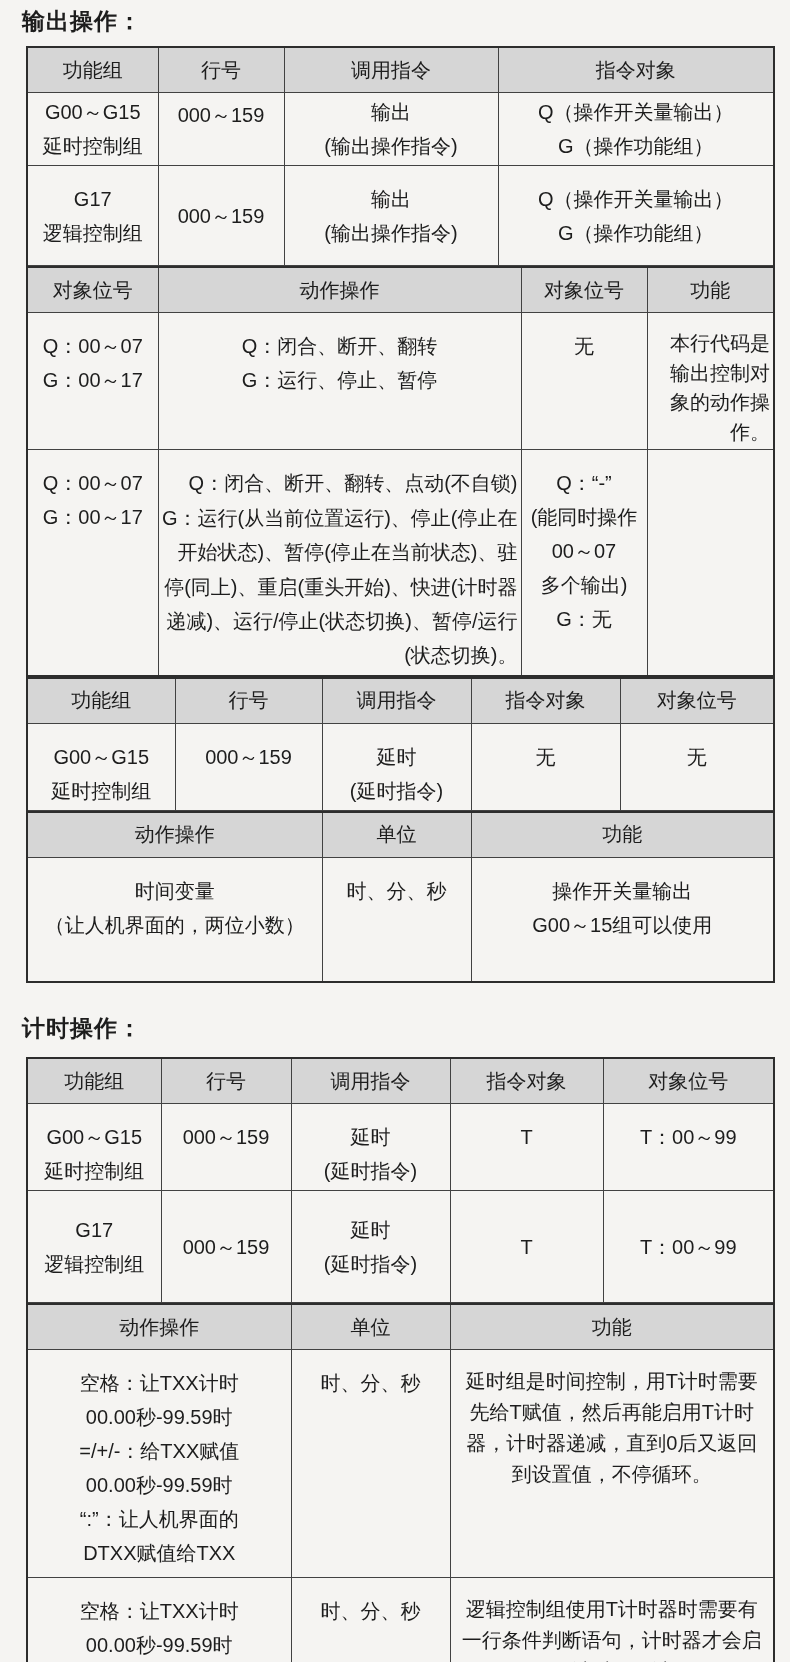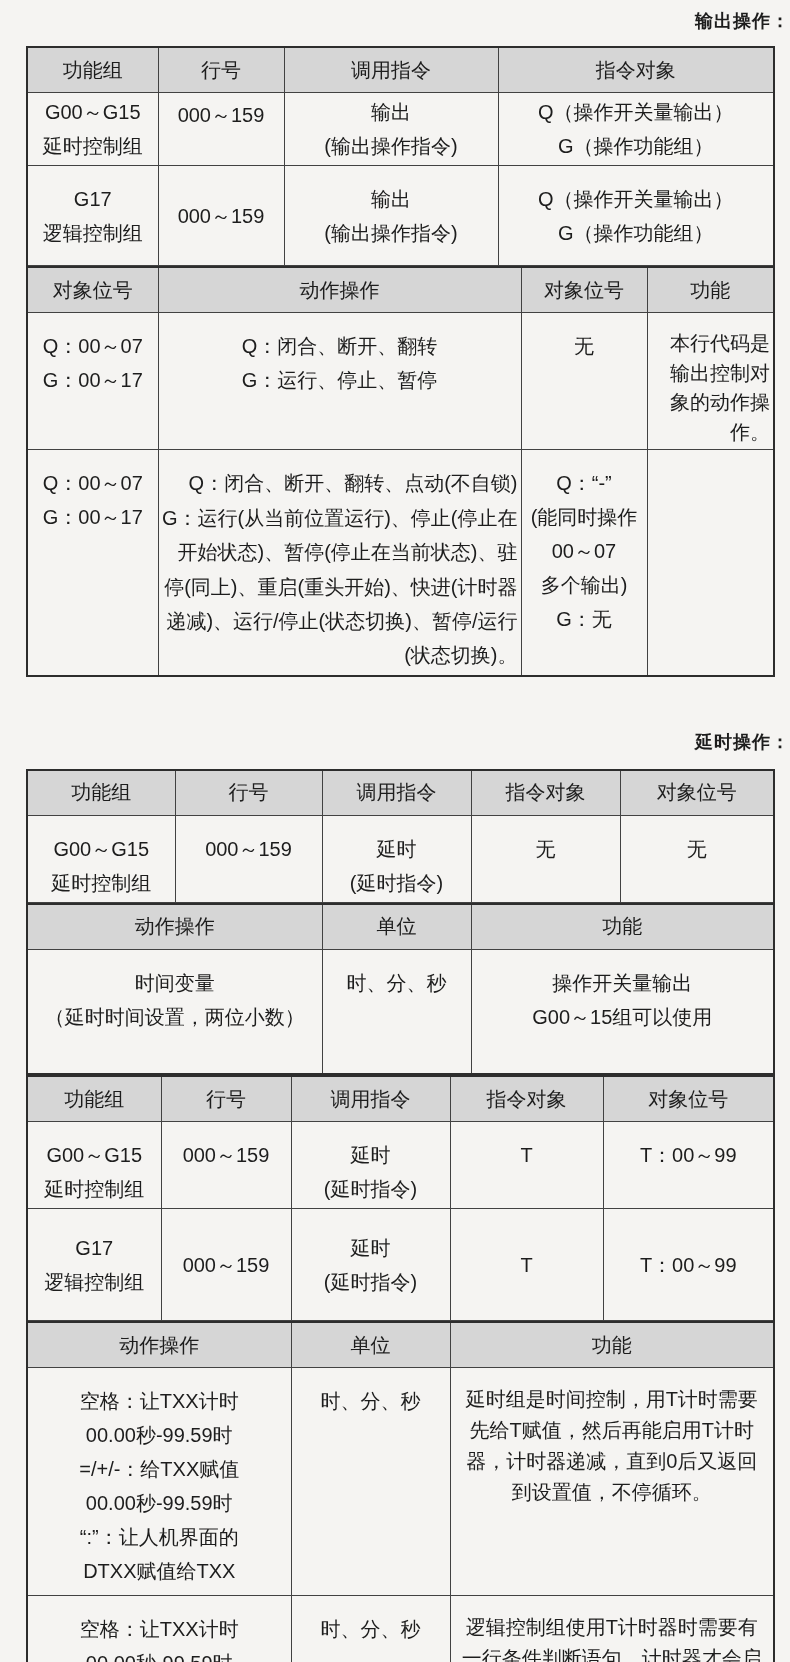--- a/index.html
+++ b/index.html
@@ -3,22 +3,22 @@
 <meta charset="utf-8">
 <style>
   html,body{margin:0;padding:0;}
   body{
     width:790px;height:1662px;
     background:#f5f4f2;
     font-family:"Liberation Sans","DejaVu Sans",sans-serif;
     color:#1d1d1d;
   }
   .title{
-    font-size:18px;font-weight:700;letter-spacing:1px;
-    margin:0 0 0 22px;line-height:30px;text-align:right;
+    font-size:23px;font-weight:700;letter-spacing:1px;
+    margin:0 0 0 22px;line-height:30px;
   }
   .sec1 .title{padding-top:6px;margin-bottom:10px;}
   .sec2 .title{padding-top:50px;margin-bottom:12px;}
   .sec3 .title{padding-top:30px;margin-bottom:14px;}
   table{
     border-collapse:collapse;table-layout:fixed;
     width:747px;margin-left:26px;
   }
   th,td{
     border:1px solid #424242;
@@ -111,21 +111,20 @@
 00～07
 多个输出)
 G：无</td>
       <td></td>
     </tr>
   </tbody>
     </table>
 </div>
 
 <div class="sec sec2">
-  <h2 class="title">延时操作：</h2>
 
   <table class="part1">
     <colgroup>
         <col style="width:148px">
         <col style="width:147px">
         <col style="width:149px">
         <col style="width:149px">
         <col style="width:154px">
       </colgroup>
     <tbody>
@@ -155,30 +154,31 @@
         <col style="width:303px">
       </colgroup>
     <tbody>
         <tr>
       <th>动作操作</th>
       <th>单位</th>
       <th>功能</th>
     </tr>
     <tr class="vtop" style="height:125px">
       <td>时间变量
-（延时时间设置，两位小数）</td>
+（让人机界面的，两位小数）</td>
       <td>时、分、秒</td>
       <td>操作开关量输出
 G00～15组可以使用</td>
     </tr>
   </tbody>
     </table>
 </div>
 
 <div class="sec sec3">
+  <h2 class="title">计时操作：</h2>
 
   <table class="part1">
     <colgroup>
         <col style="width:134px">
         <col style="width:130px">
         <col style="width:159px">
         <col style="width:153px">
         <col style="width:171px">
       </colgroup>
     <tbody>

